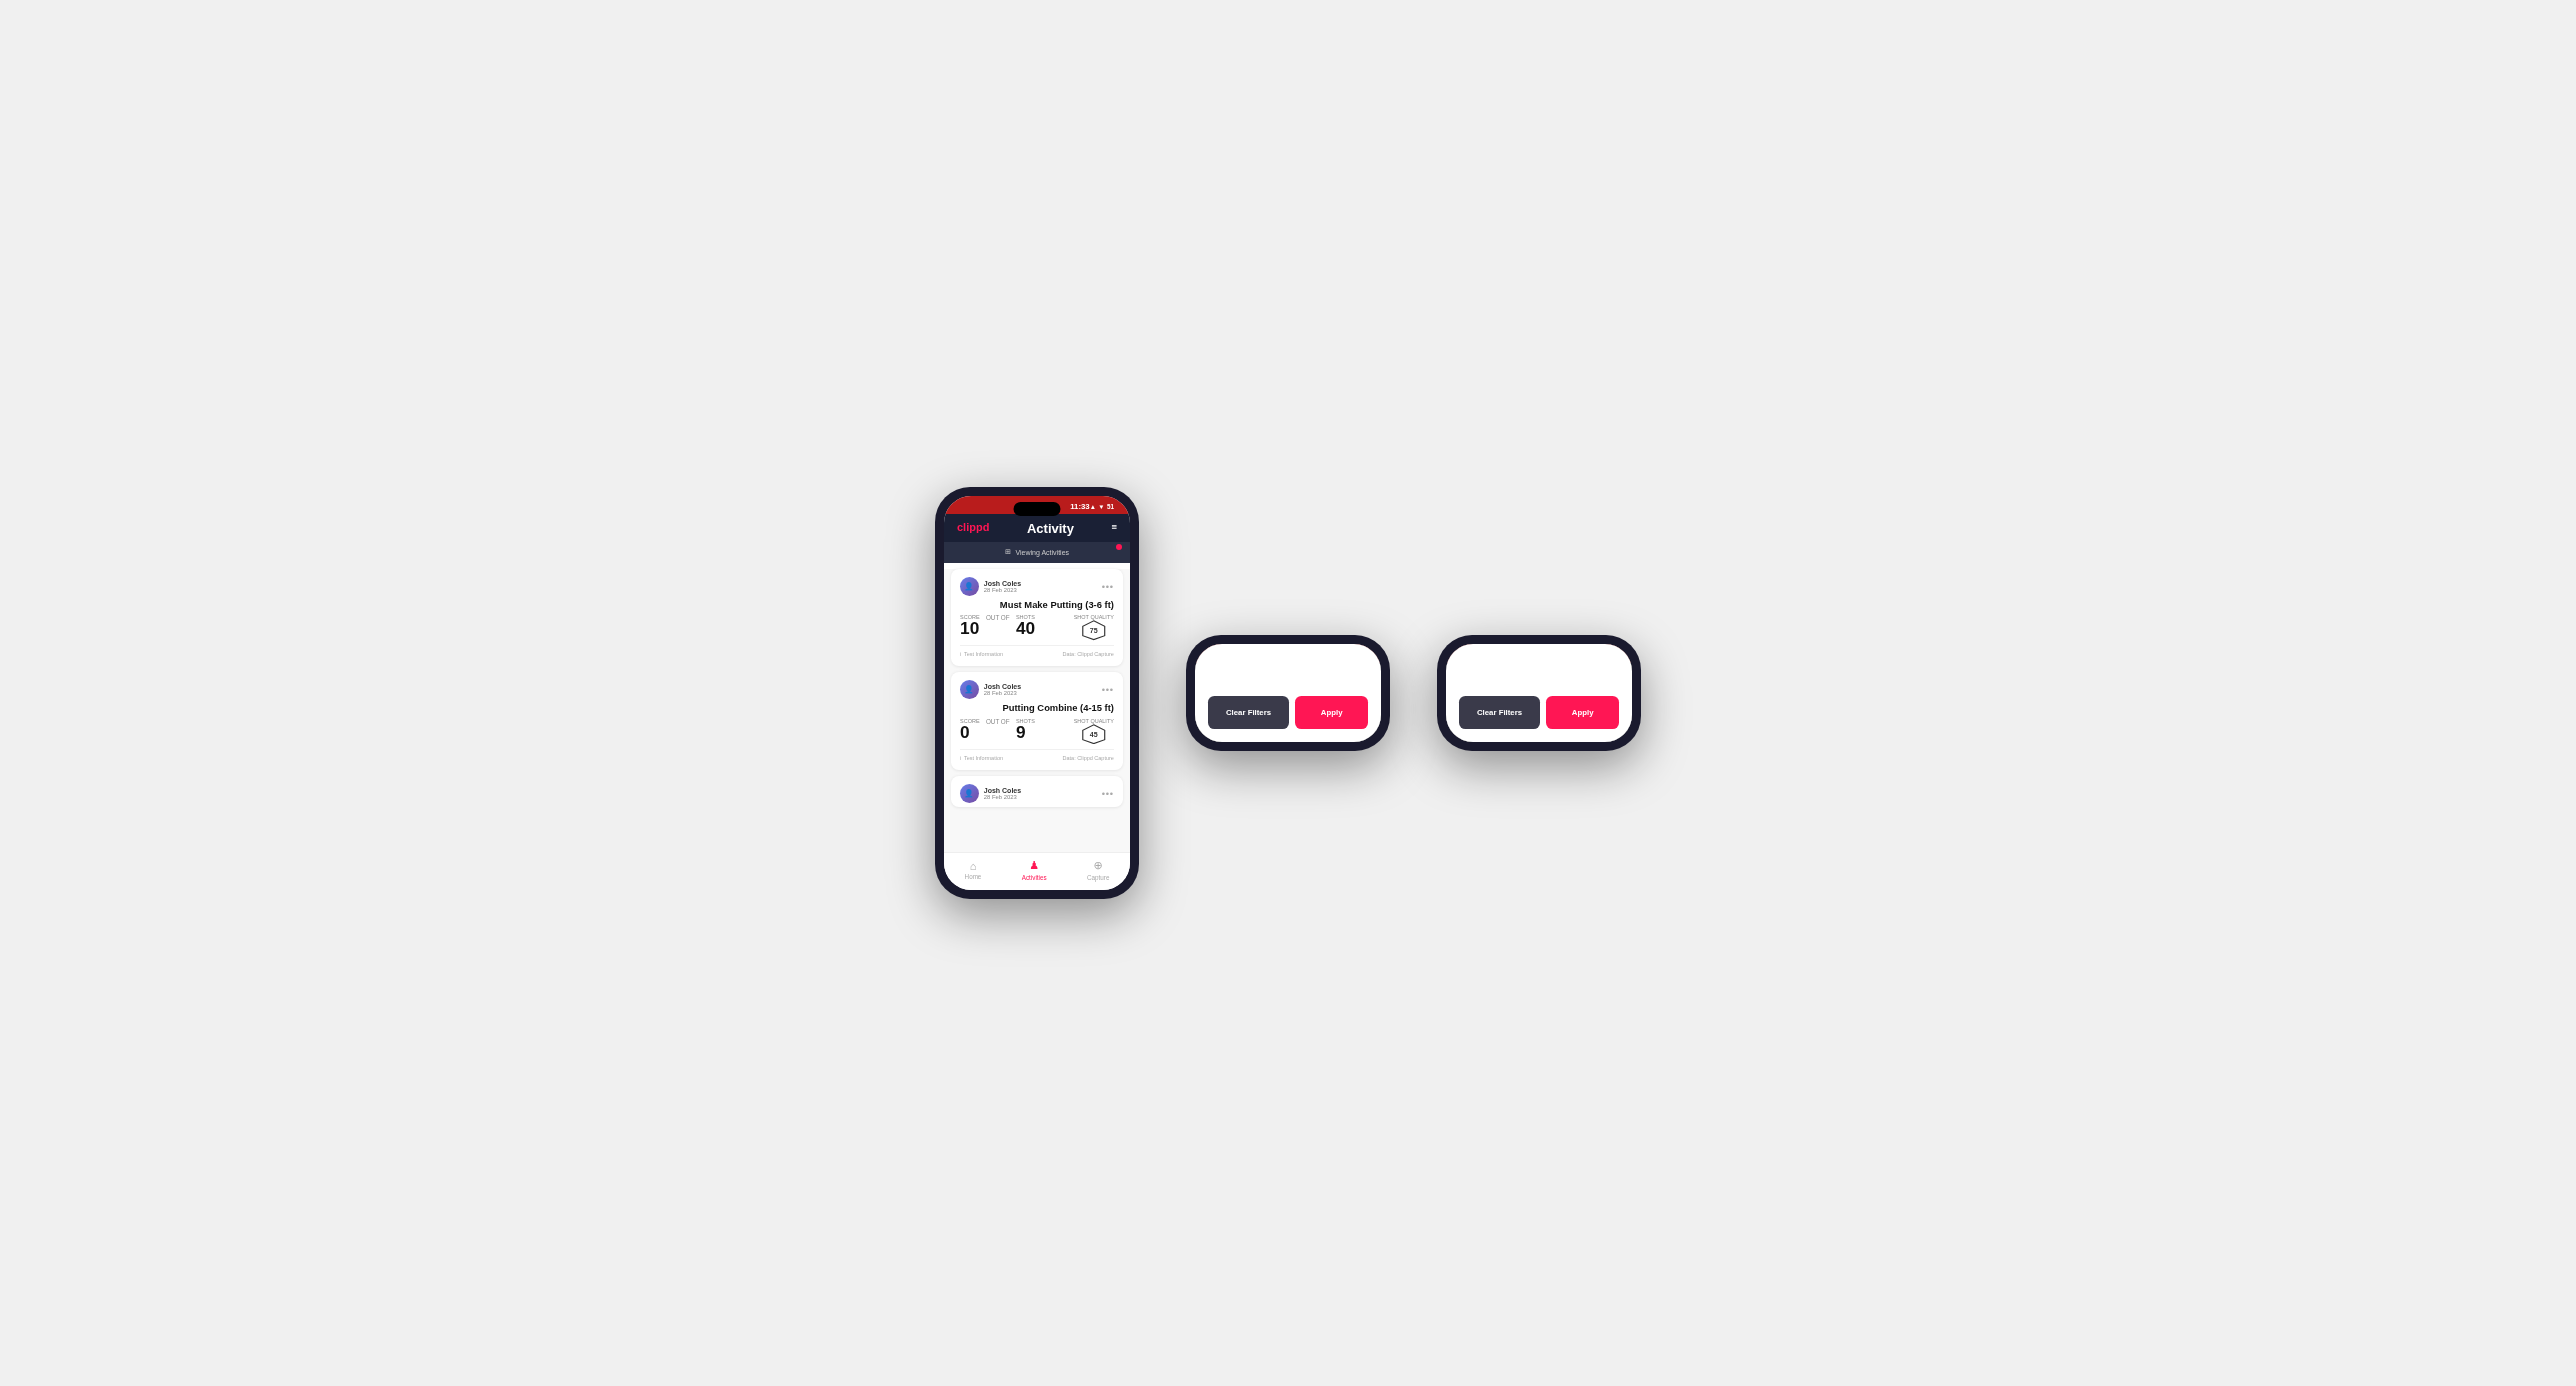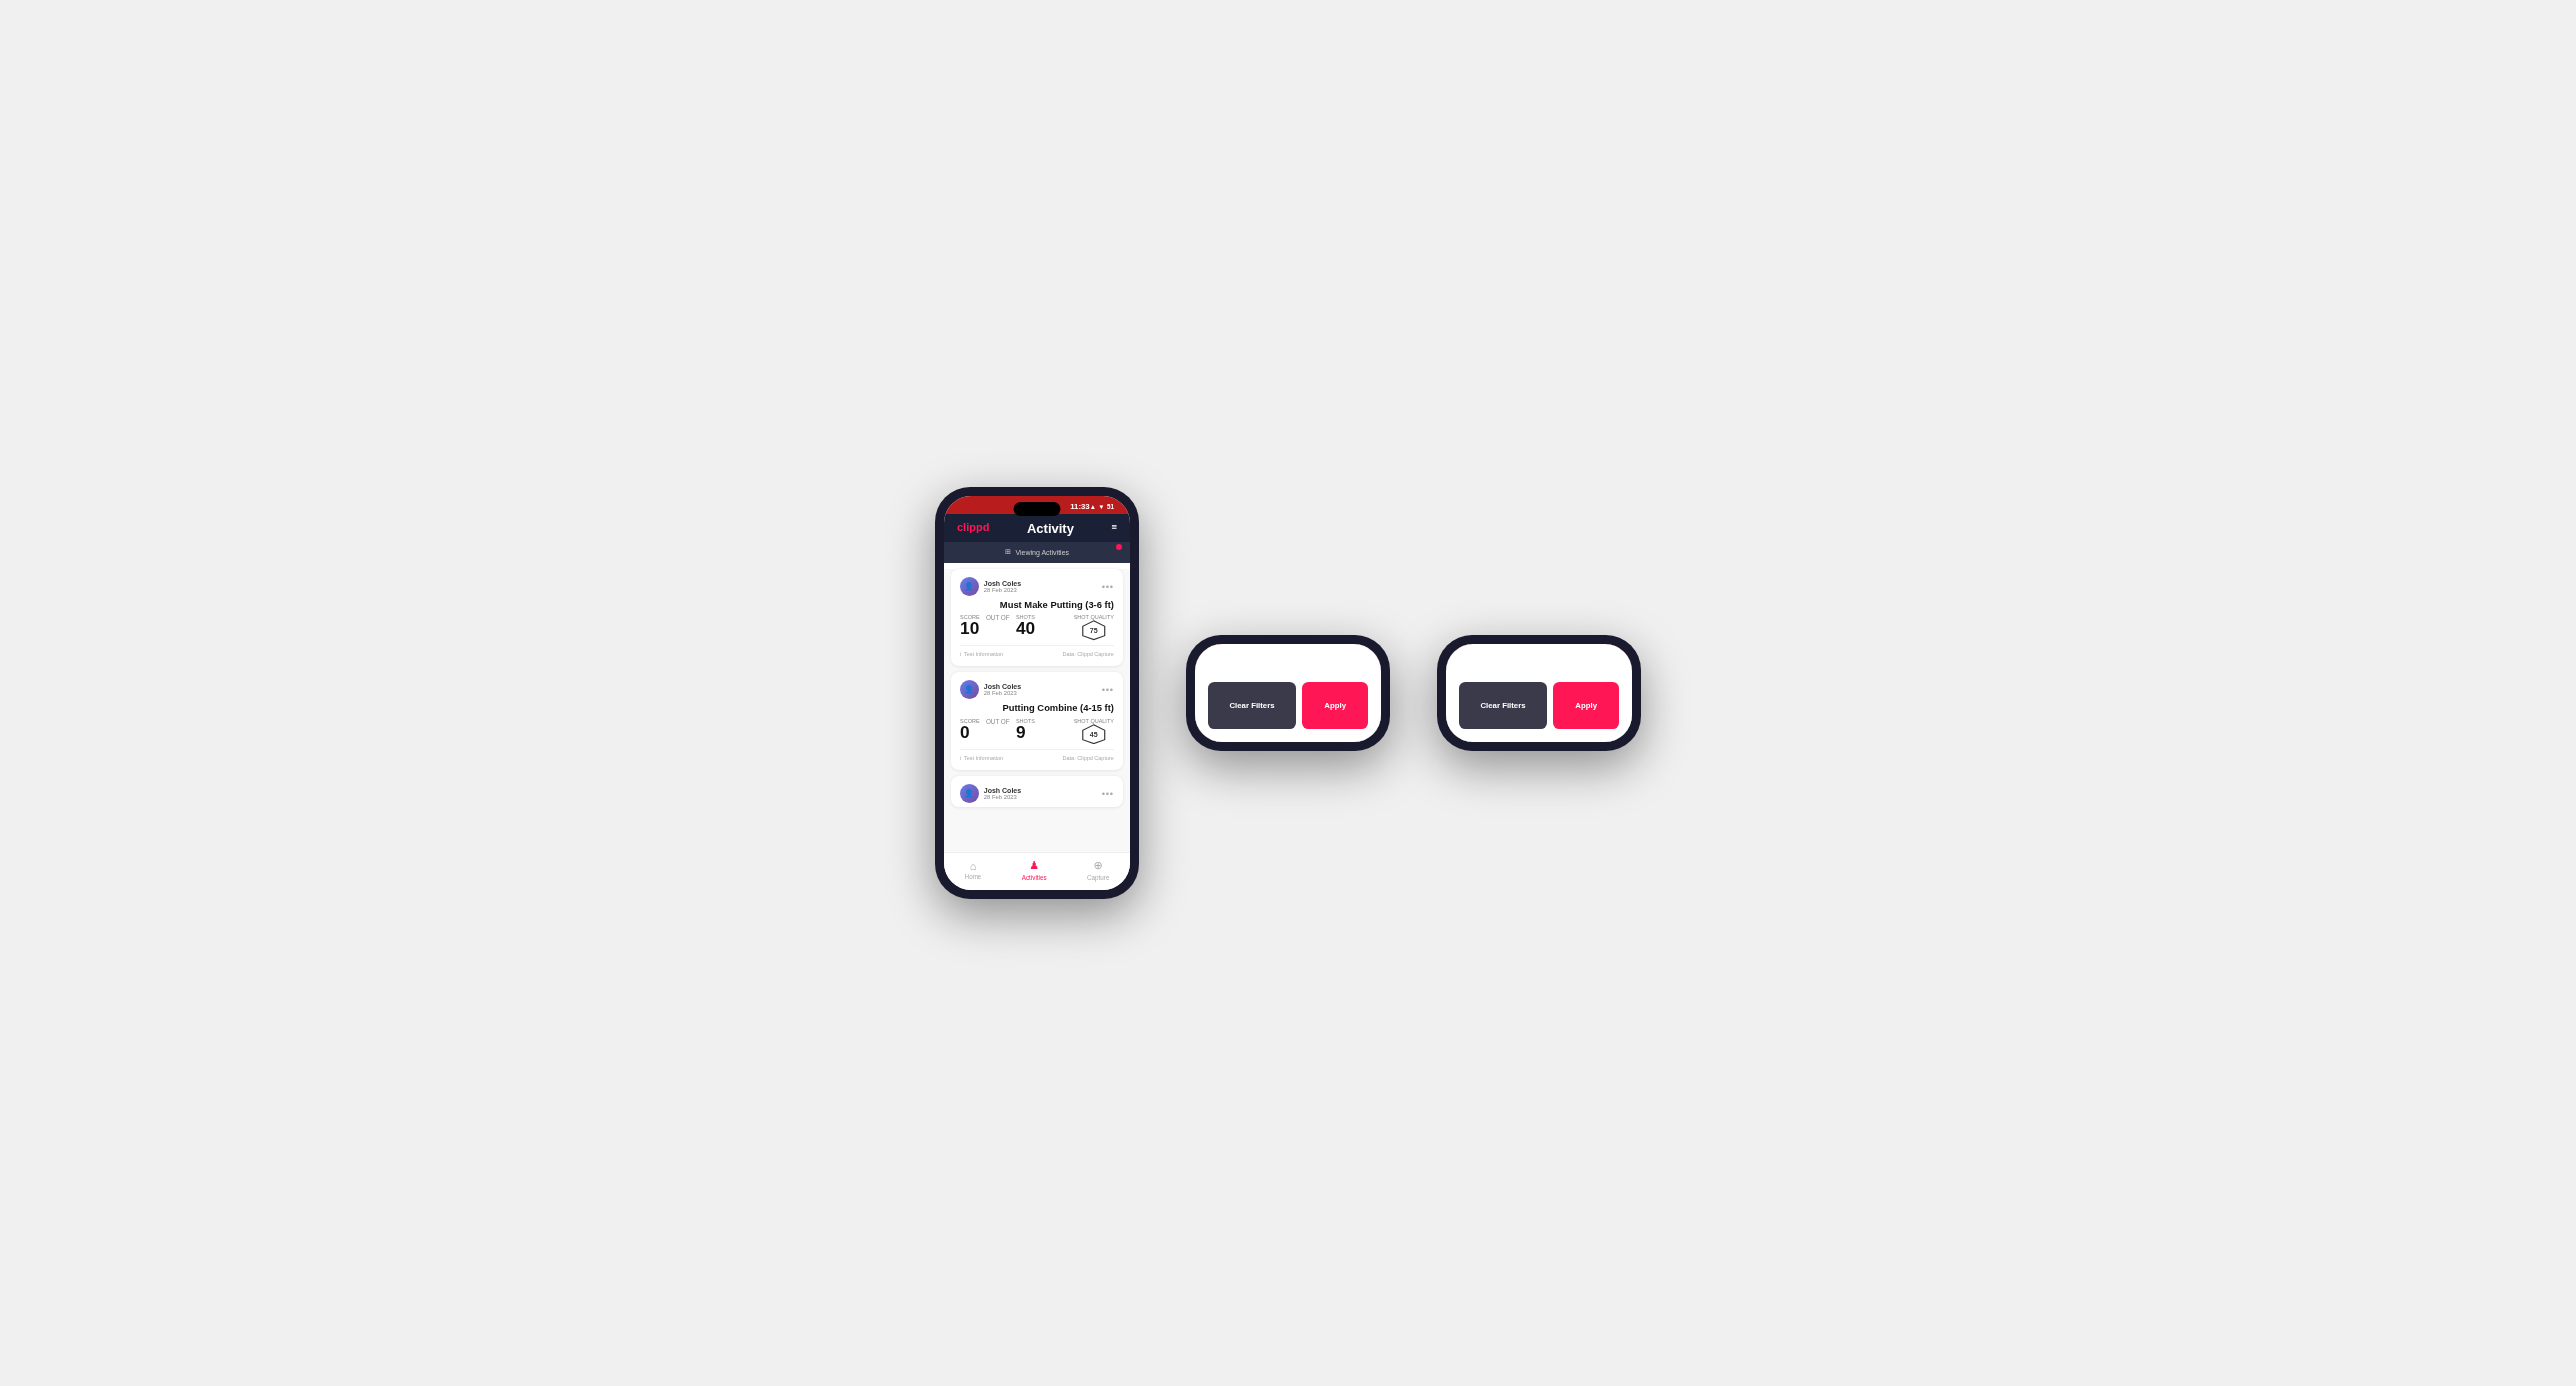--- a/index.html
+++ b/index.html
@@ -250,21 +250,21 @@
       padding: 12.6px;
       position: relative;
     }
     .modal-actions {
       display: flex;
       gap: 6.3px;
       margin-top: 15.7px;
     }
     .btn-clear {
       flex: 1;
-      padding: 19px;
+      padding: 12px;
       background: #3a3a4a;
       color: #fff;
       border: none;
       border-radius: 6.3px;
       font-size: 7.8px;
       font-weight: 700;
     }
     .btn-apply {
       flex: 1;
       padding: 7.8px;

